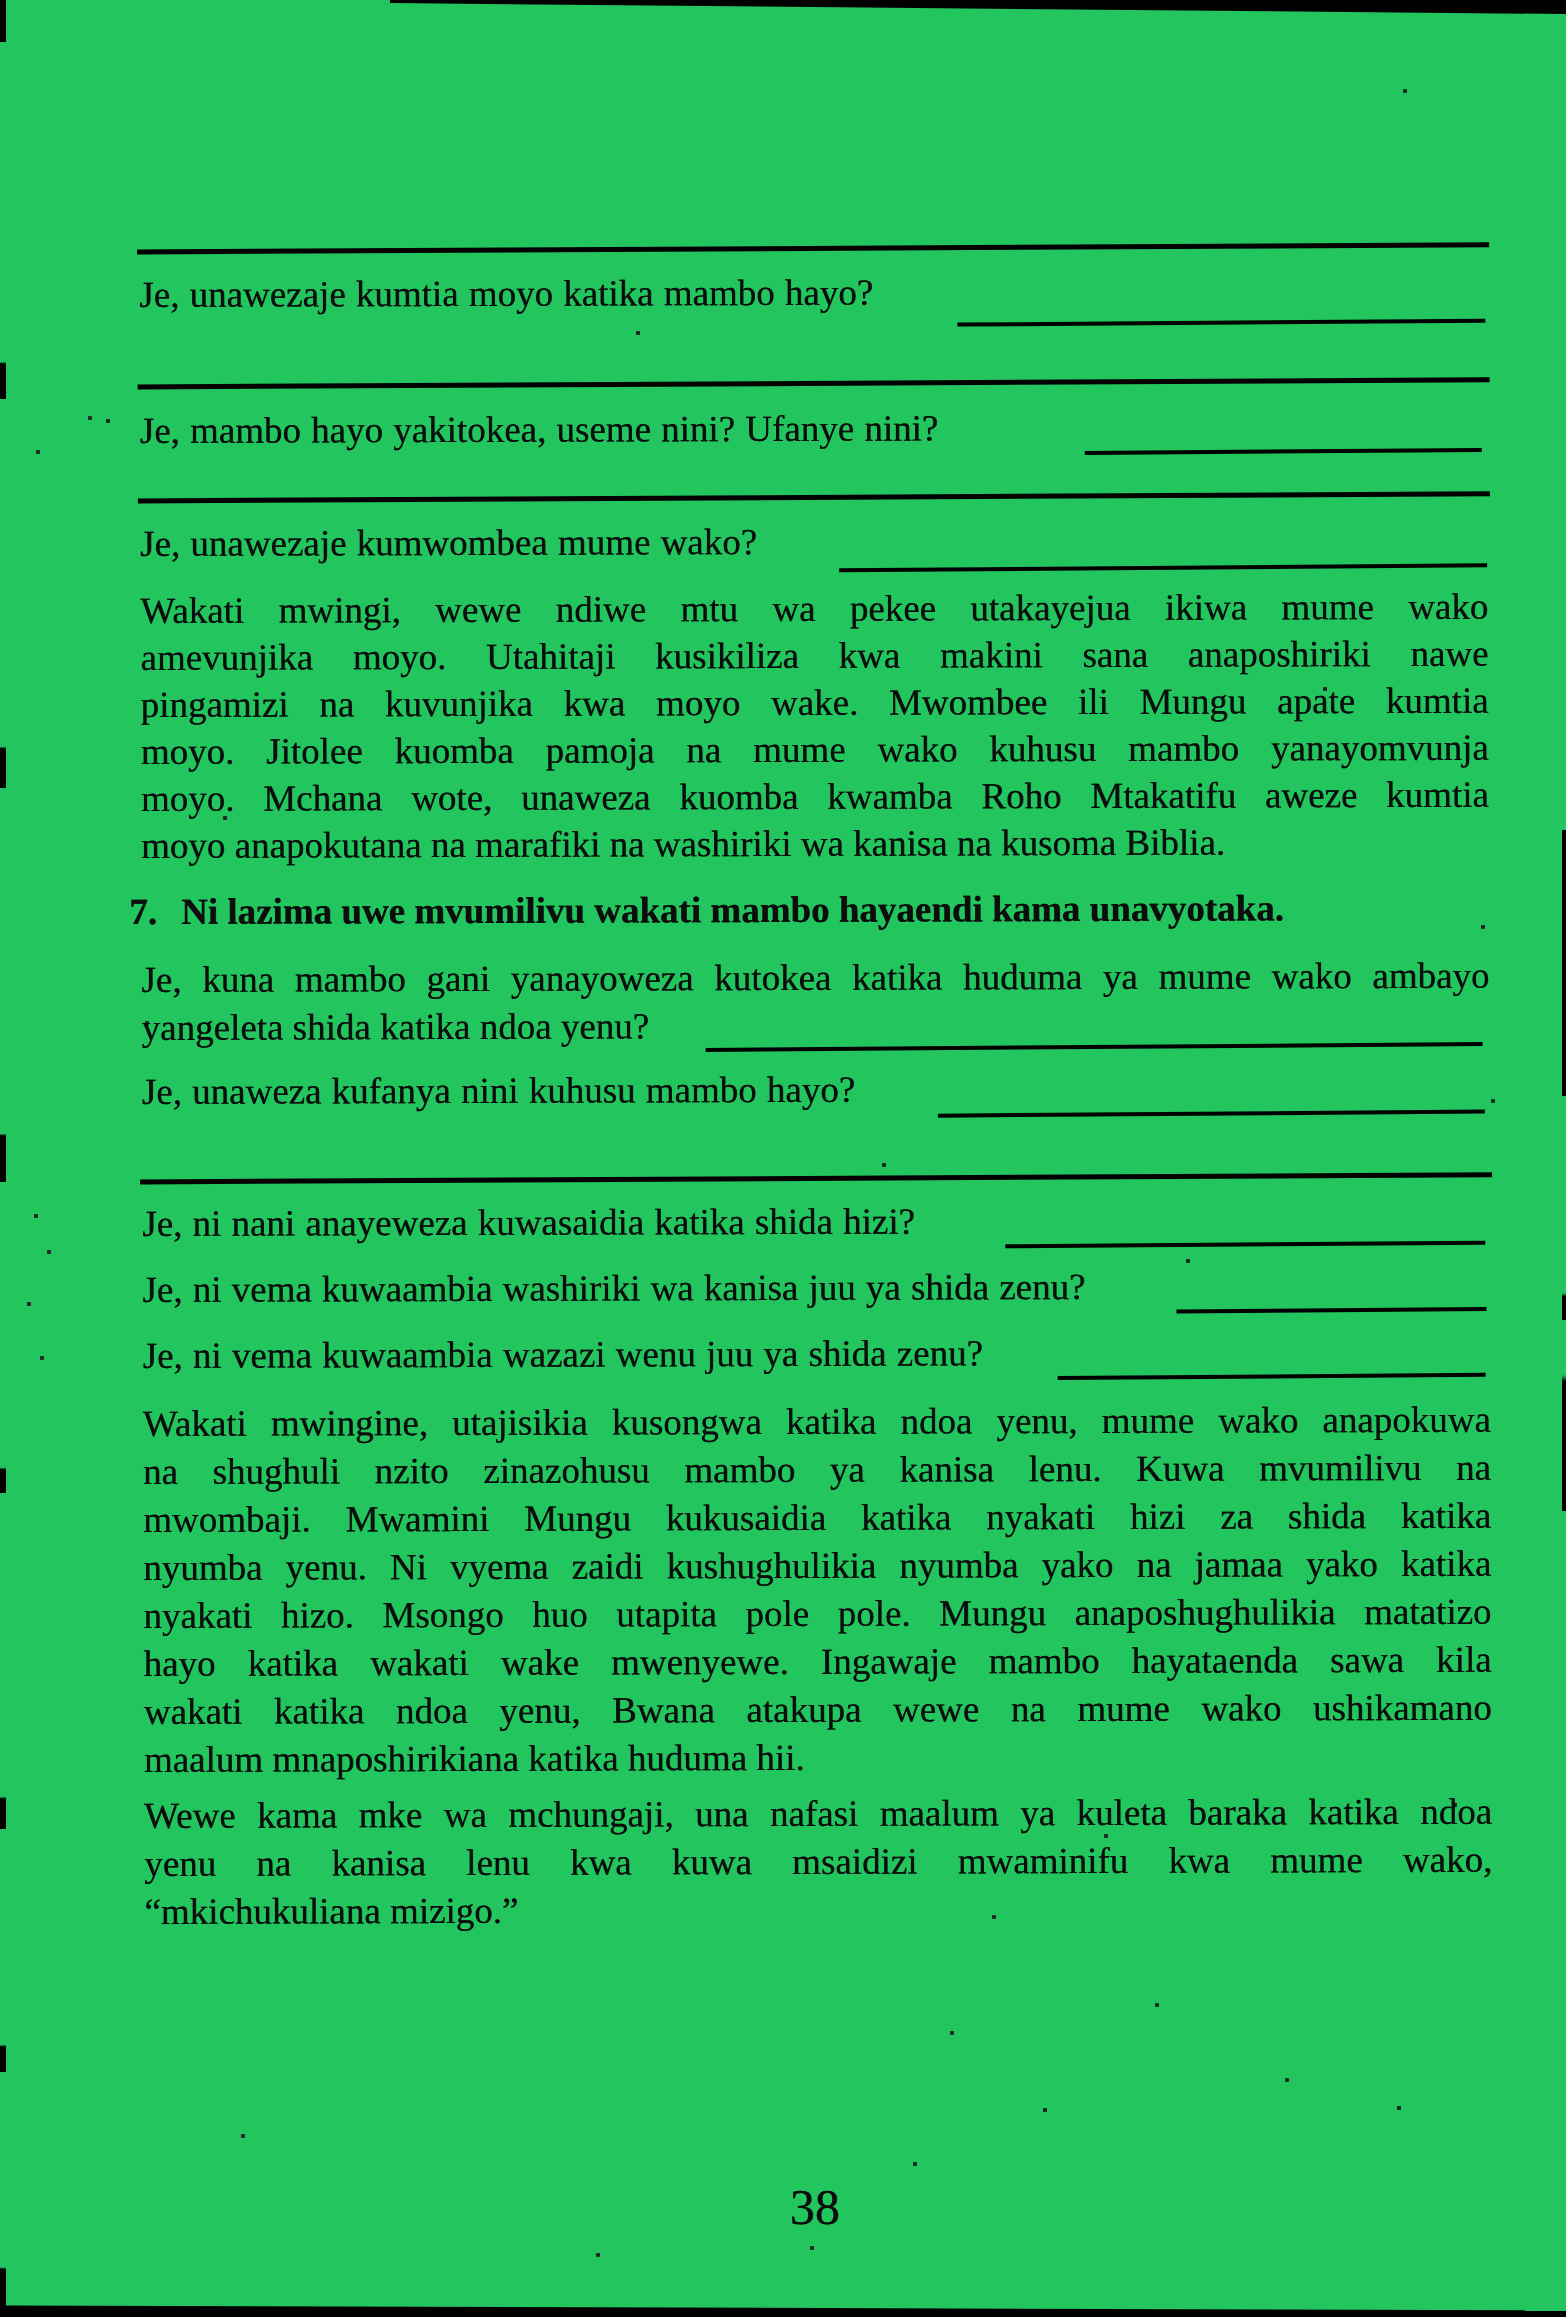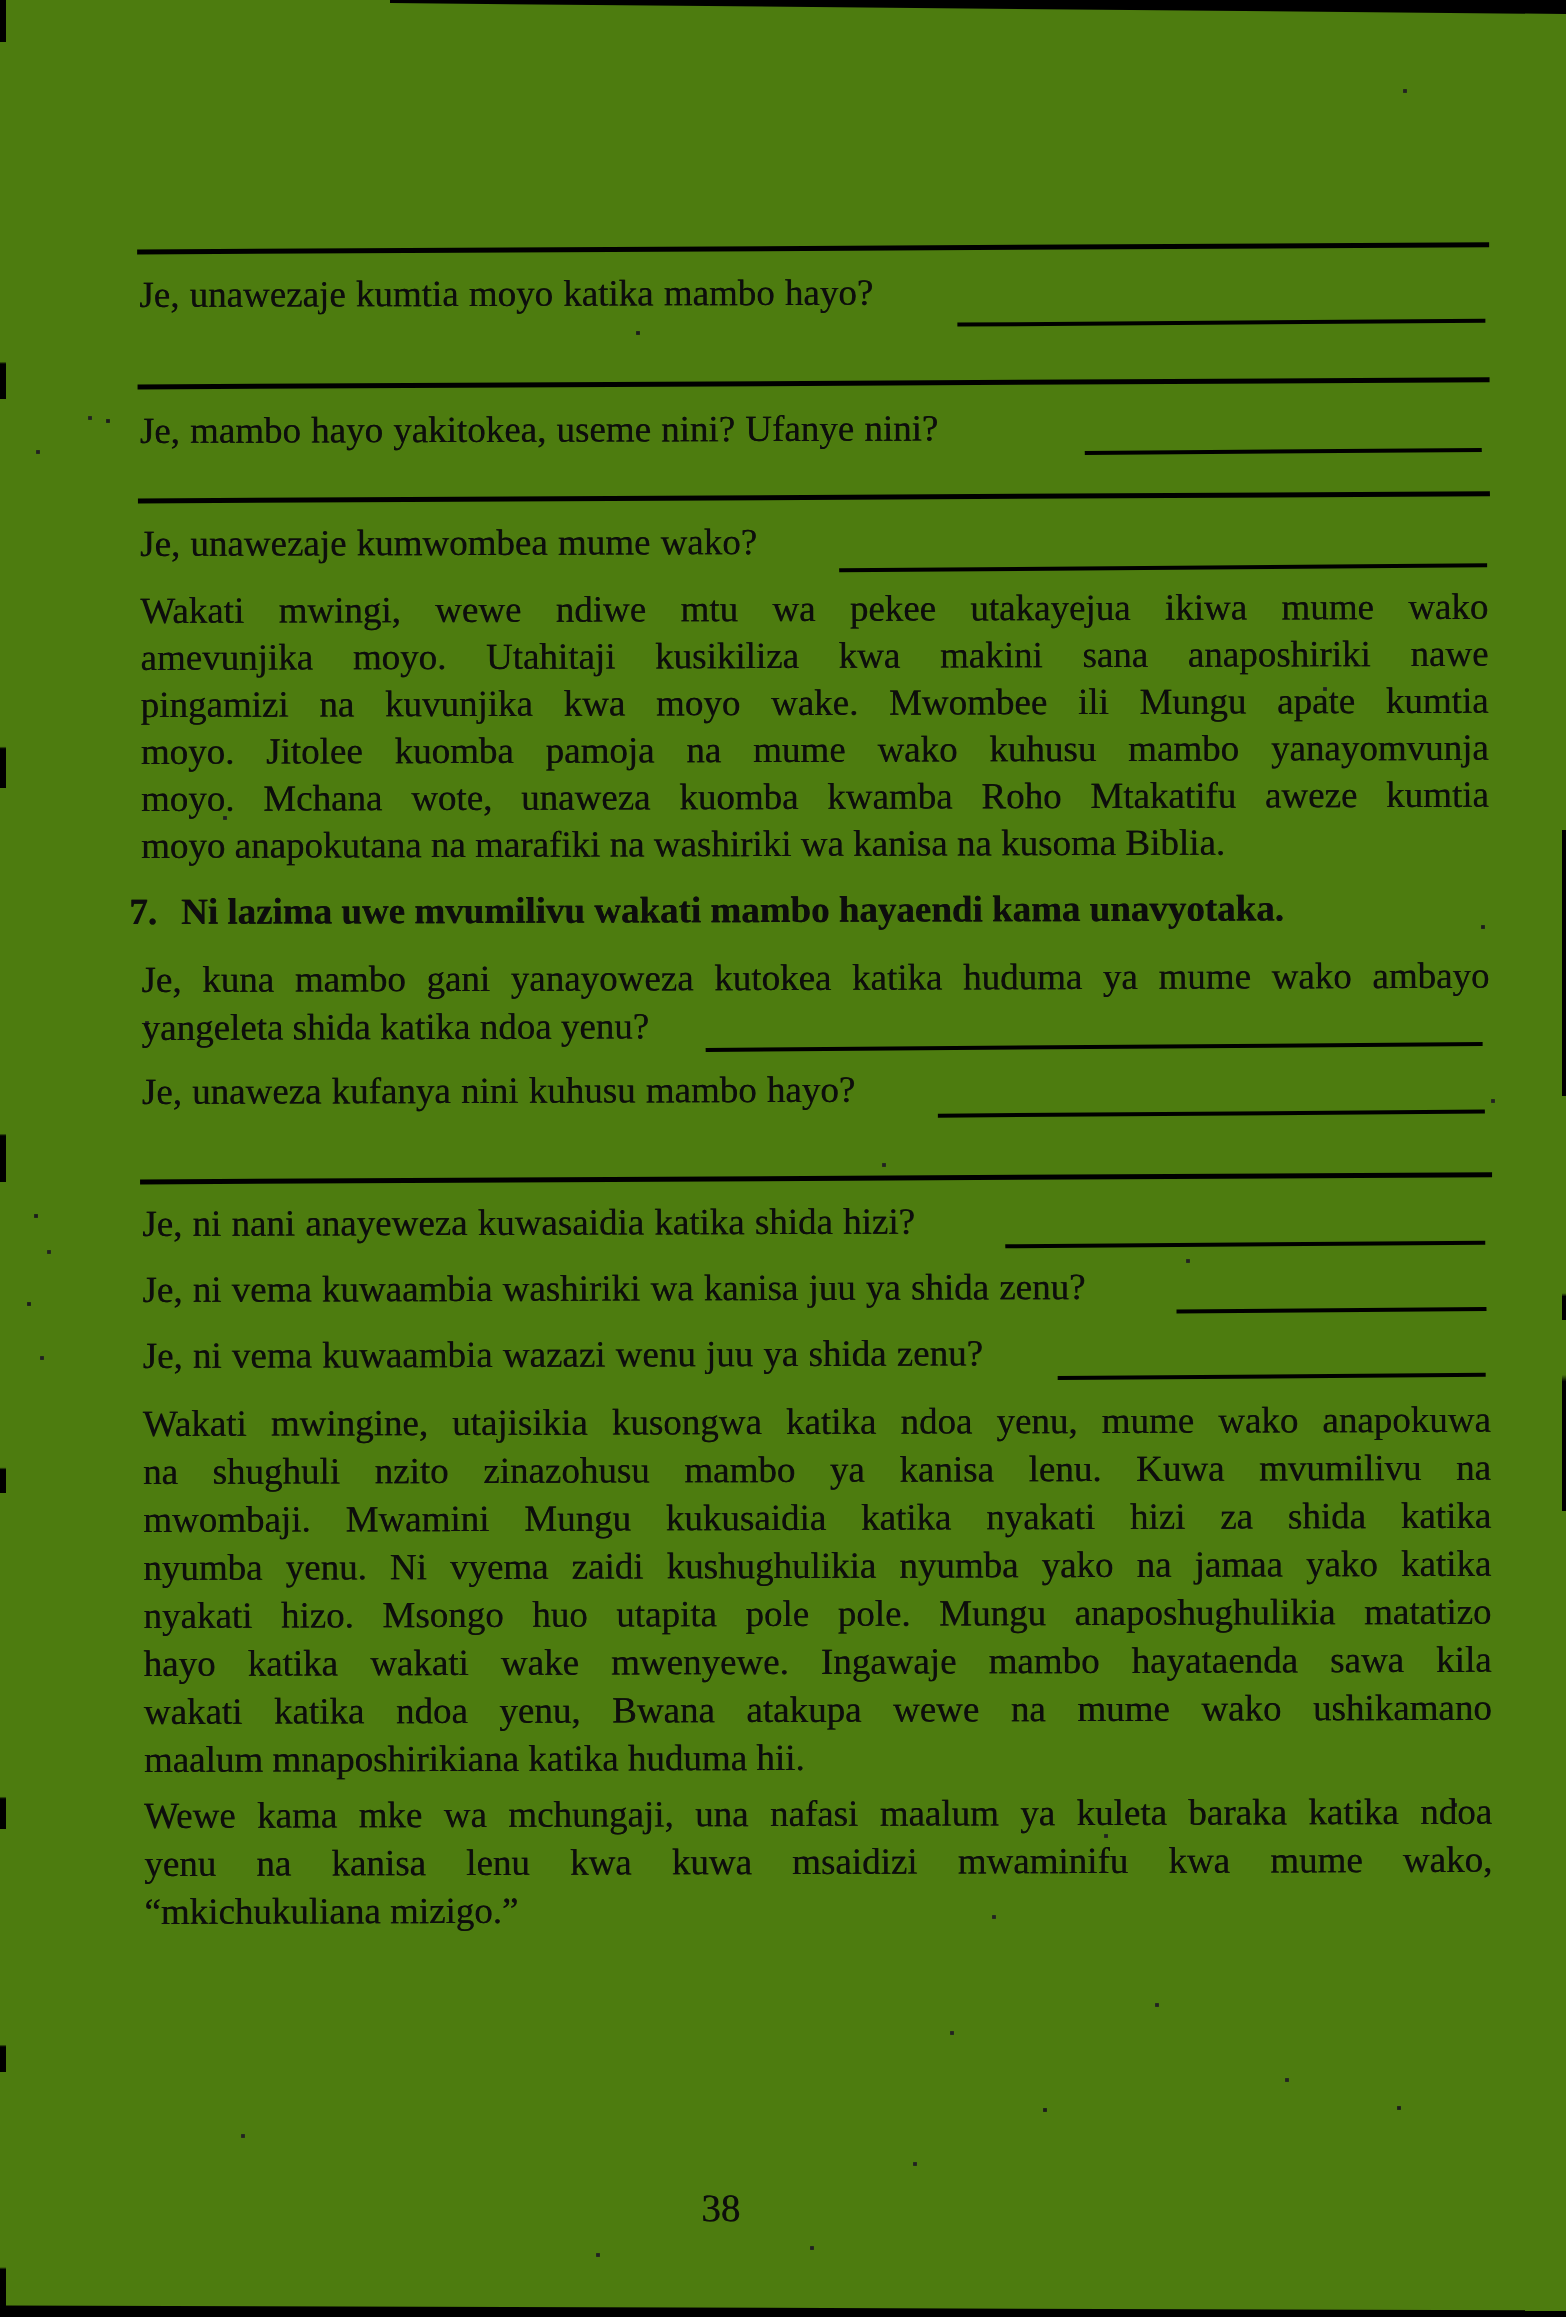--- a/index.html
+++ b/index.html
@@ -1,19 +1,19 @@
 <!DOCTYPE html>
 <html style="font-size:15px"><head>
 <meta charset="utf-8">
 <style>
   html,body{margin:0;padding:0;background:#e8e8e8;}
   .page{
     position:relative;
     width:1566px;height:2318px;
-    background:#4d7c0f;
+    background:#22c55e;
     overflow:hidden;
     font-family:"Liberation Serif","DejaVu Serif",serif;
     color:#0d0d0d;
   }
   .sheet{
     position:absolute;inset:0;
     transform:rotate(-0.18deg);
     transform-origin:50% 50%;
     text-shadow:0.4px 0 0 rgba(0,0,0,0.75);
   }
@@ -78,22 +78,22 @@
     position:absolute;left:130px;width:1352px;
     font-size:37px;line-height:45px;font-weight:700;white-space:nowrap;
   }
   .hnum{margin-right:24px;}
   .para{
     position:absolute;left:142px;width:1348px;font-size:37px;
   }
   .jline{display:block;text-align:justify;text-align-last:justify;}
   .lline{display:block;text-align:left;text-align-last:left;}
   .pageno{
-    position:absolute;left:698px;top:2185px;width:149px;
-    font-size:39px;line-height:45px;text-align:left;
+    position:absolute;left:737px;top:2185px;width:149px;
+    font-size:50px;line-height:45px;text-align:center;
   }
 </style>
 </head>
 <body>
 
 <div class="page">
 
   <div class="top-bar"></div>
   <div class="left-strip"></div>
   <div class="right-strip"></div>

